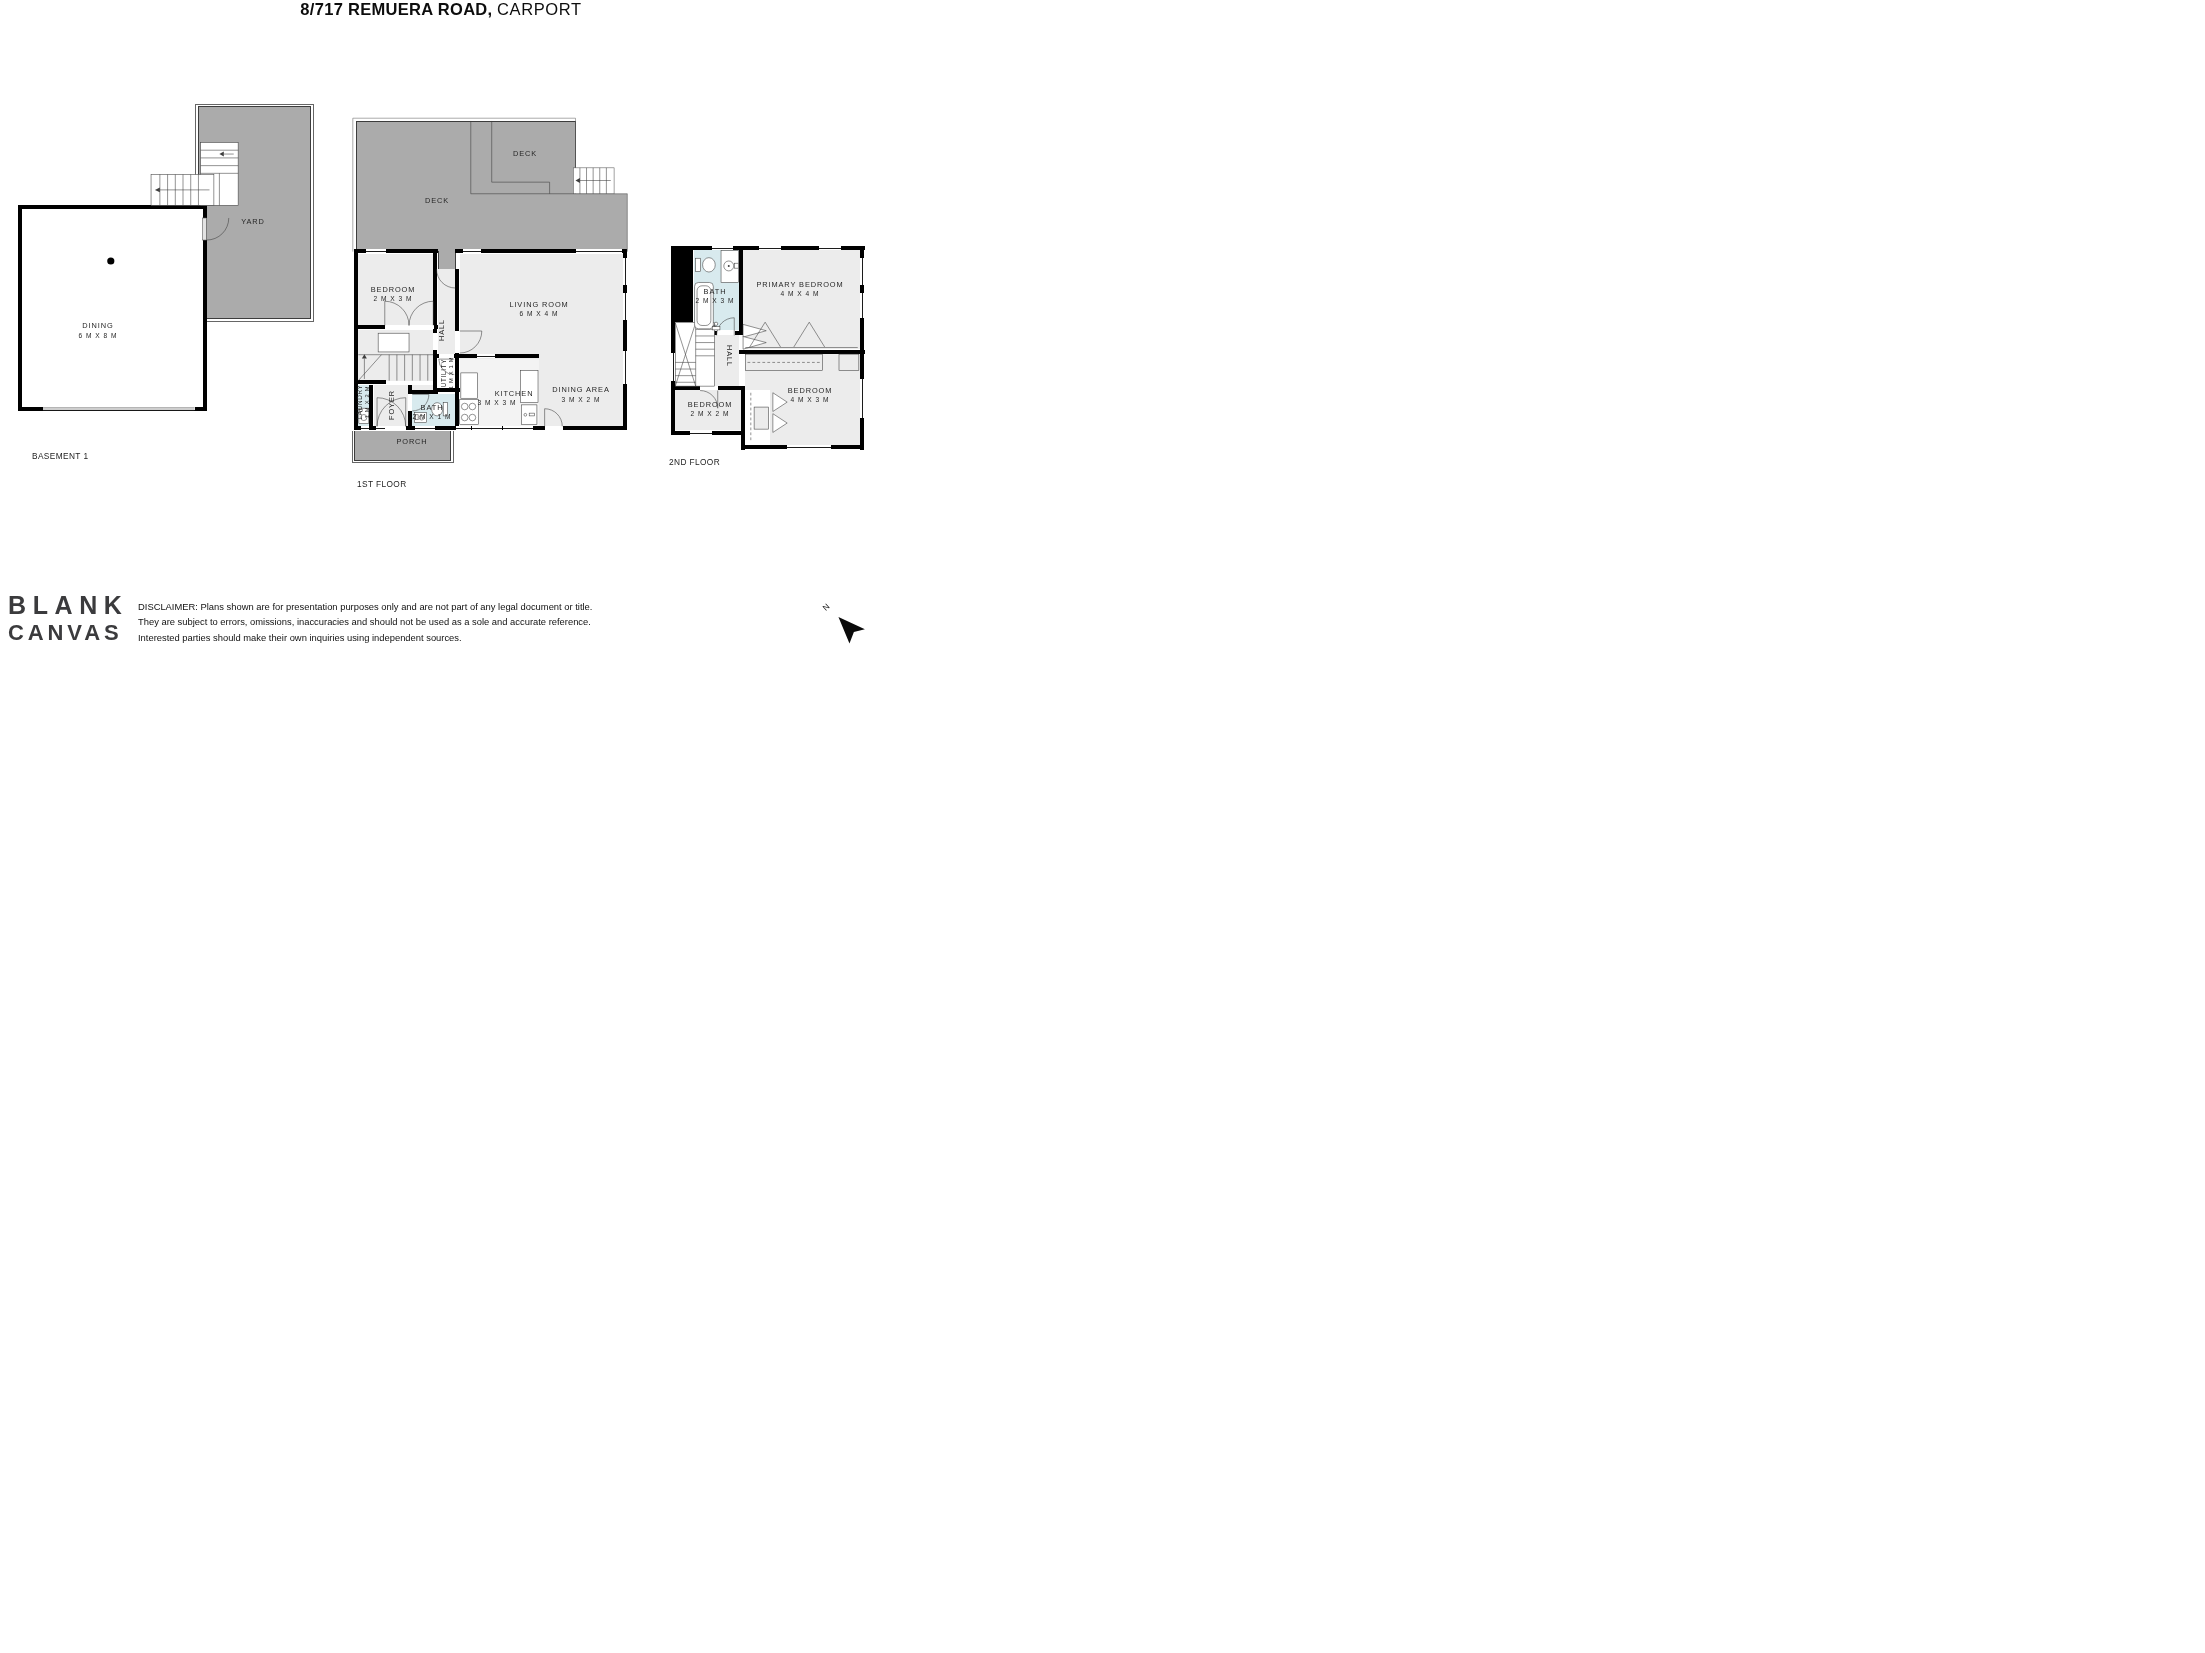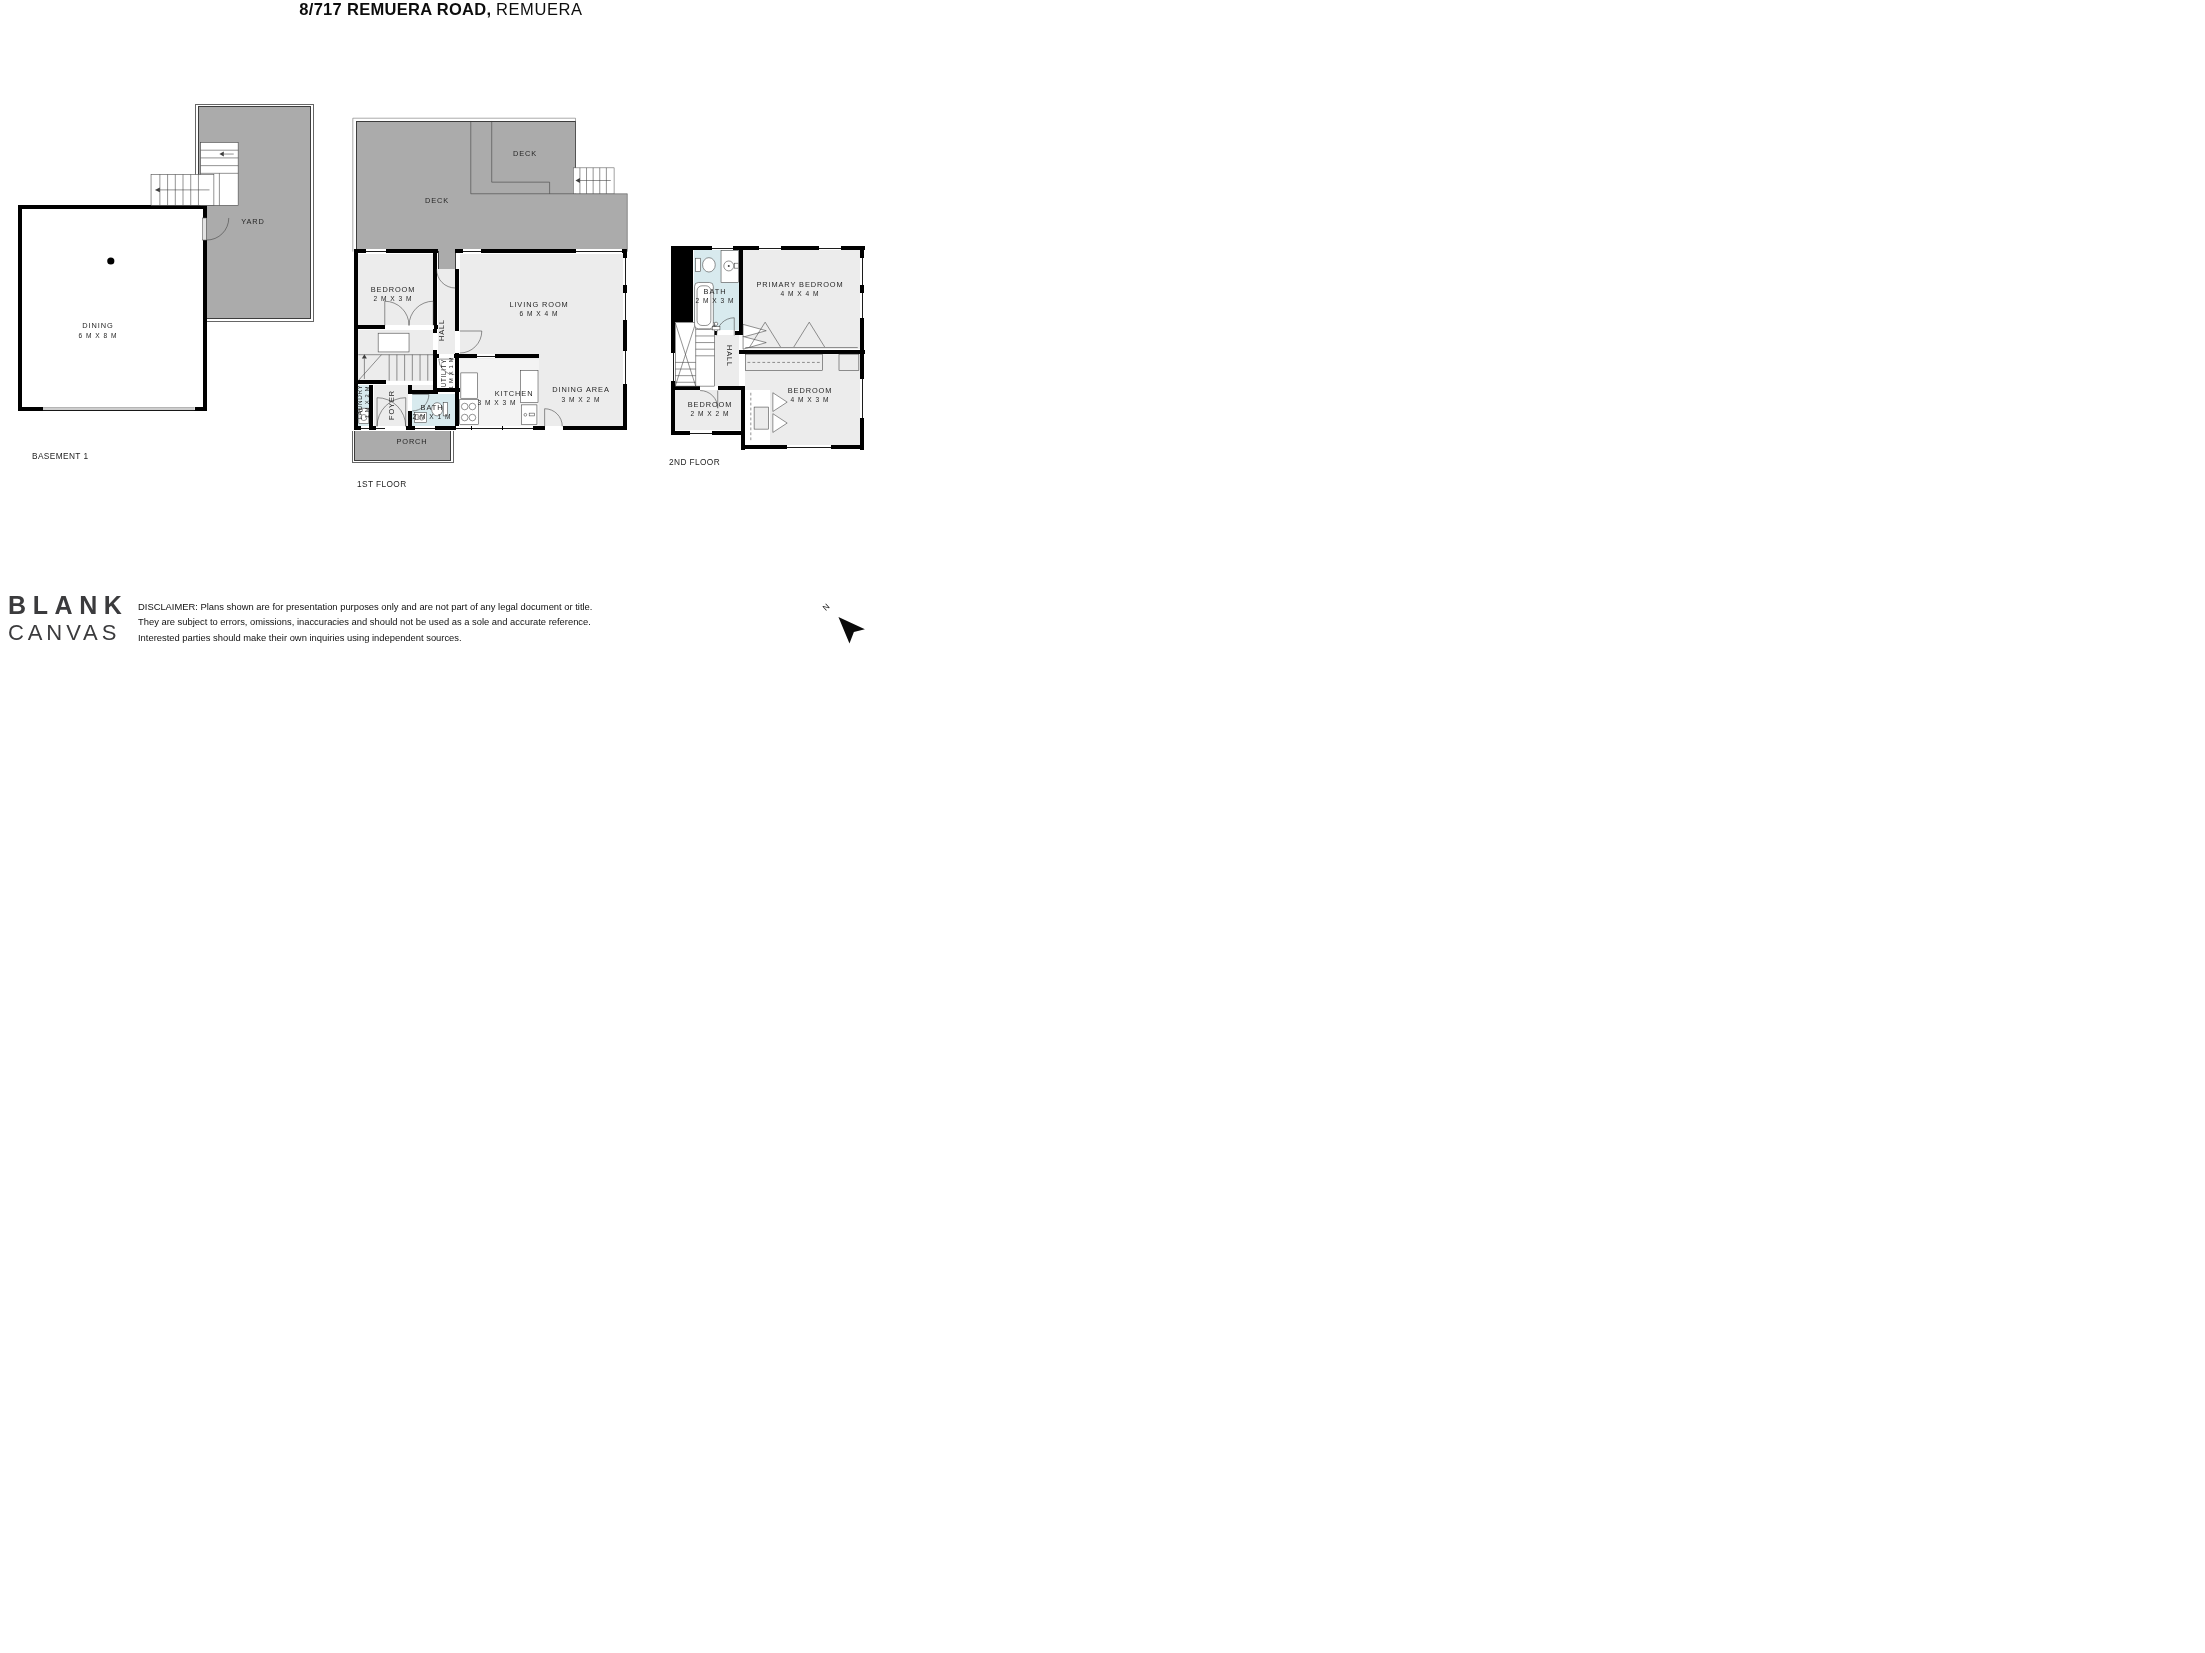--- a/index.html
+++ b/index.html
@@ -20,21 +20,21 @@
   .lbl.two div{white-space:nowrap}
   .lbl.two .l2{font-size:5.8px;margin-top:1.1px;letter-spacing:0.7px}
   .lbl.two .l1{font-size:6.3px;letter-spacing:0.7px}
   .floorlbl{position:absolute;font-size:8.3px;letter-spacing:0.4px;color:#1c1c1c;white-space:nowrap}
   .title{position:absolute;left:0;right:0;top:991;text-align:center;font-size:16.5px;color:#0d0d0d;white-space:nowrap}
   .title .b{font-weight:700;letter-spacing:0.3px}
   .title .l{font-weight:400;letter-spacing:0.6px}
   .disc{position:absolute;left:138px;width:667px;top:599px;text-align:left;font-size:9.4px;line-height:15.4px;color:#111}
   .logo{position:absolute;left:8px;top:593px;color:#3b3b3d;line-height:1}
   .logo .l1{font-size:25px;font-weight:700;letter-spacing:6.6px;white-space:nowrap}
-  .logo .l2{font-size:22px;font-weight:400;letter-spacing:3.9px;margin-top:4.4px;white-space:nowrap}
+  .logo .l2{font-size:22px;font-weight:700;letter-spacing:3.9px;margin-top:4.4px;white-space:nowrap}
   .north{position:absolute;left:823px;top:602px;font-size:8.3px;color:#111;transform:rotate(-42deg)}
 </style>
 </head>
 <body>
 
 <div class="page">
 
   <div class="plan">
     <div class="r" style="left:195px;top:104px;width:117px;height:216px;background:#fff;border:0.6px solid #666"></div>
     <div class="r" style="left:198px;top:106px;width:111px;height:211px;background:#ababab;border:0.6px solid #3d3d3d"></div>
@@ -323,21 +323,21 @@
     <div class="lbl rot90" style="left:729px;top:356px">HALL</div>
     <div class="lbl" style="left:710px;top:404px">BEDROOM</div>
     <div class="lbl sm" style="left:710px;top:413px">2 M X 2 M</div>
     <div class="lbl" style="left:810px;top:390px">BEDROOM</div>
     <div class="lbl sm" style="left:810px;top:399px">4 M X 3 M</div>
     <div class="floorlbl" style="left:669px;top:457px">2ND FLOOR</div>
   </div>
 
   <div class="title">
     <span class="b">8/717 REMUERA ROAD,</span>
-    <span class="l">REMUERA</span>
+    <span class="l">CARPORT</span>
   </div>
   <div class="disc">
     <div>DISCLAIMER: Plans shown are for presentation purposes only and are not part of any legal document or title.</div>
     <div>They are subject to errors, omissions, inaccuracies and should not be used as a sole and accurate reference.</div>
     <div>Interested parties should make their own inquiries using independent sources.</div>
   </div>
   <div class="logo">
     <div class="l1">BLANK</div>
     <div class="l2">CANVAS</div>
   </div>

